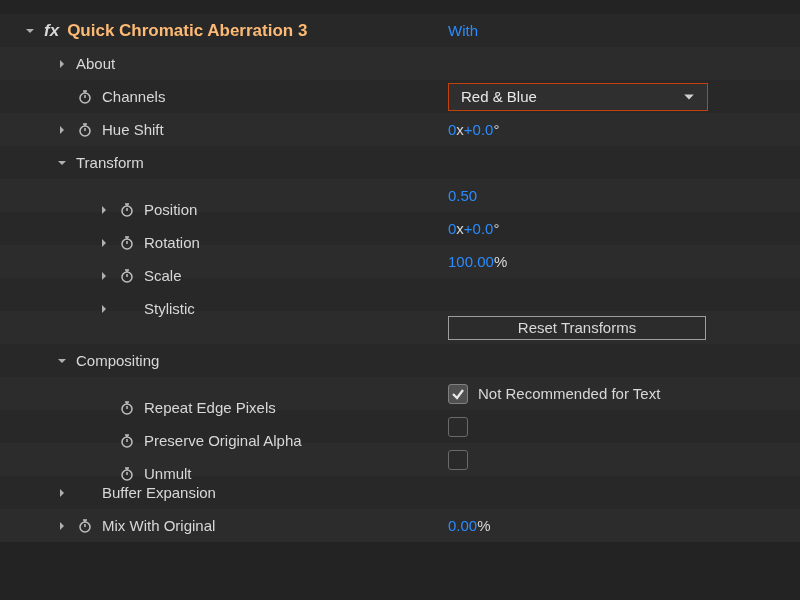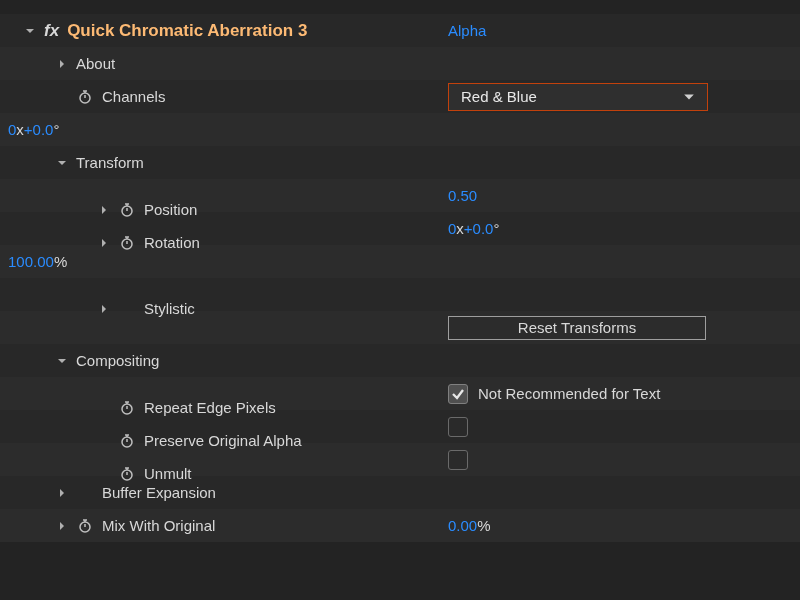--- a/index.html
+++ b/index.html
@@ -96,21 +96,21 @@
   <div class="label-col" style="padding-left:16px;">
     <span class="chev">
       <svg viewBox="0 0 10 10">
           <path d="M1 3 L5 7 L9 3 Z"></path>
         </svg>
     </span>
     <span class="fx-icon">fx</span>
     <span class="effect-title">Quick Chromatic Aberration 3</span>
   </div>
   <div class="value-col">
-    <span class="link-blue">Alpha</span>
+    <span class="link-blue">With</span>
   </div>
 </div>
 
 <div class="row even">
   <div class="label-col ind1">
     <span class="chev">
       <svg viewBox="0 0 10 10">
           <path d="M3 1 L7 5 L3 9 Z"></path>
         </svg>
     </span>
@@ -135,20 +135,36 @@
     <div class="dropdown">
       <span>Red &amp; Blue</span>
       <svg viewBox="0 0 10 10">
           <path d="M1 3 L5 7 L9 3 Z"></path>
         </svg>
     </div>
   </div>
 </div>
 
 <div class="row even">
+  <div class="label-col ind1">
+    <span class="chev">
+      <svg viewBox="0 0 10 10">
+          <path d="M3 1 L7 5 L3 9 Z"></path>
+        </svg>
+    </span>
+    <span class="stopwatch">
+      <svg viewBox="0 0 16 16">
+          <circle cx="8" cy="9" r="5"></circle>
+          <line x1="8" y1="9" x2="8" y2="6"></line>
+          <line x1="6" y1="2" x2="10" y2="2"></line>
+          <line x1="8" y1="2" x2="8" y2="4"></line>
+        </svg>
+    </span>
+    <span>Hue Shift</span>
+  </div>
   <div class="value-col">
     <span class="val-blue">0</span>
     <span class="val-white">x</span>
     <span class="val-blue">+0.0</span>
     <span class="val-white">°</span>
   </div>
 </div>
 
 <div class="row odd">
   <div class="label-col ind1">
@@ -202,20 +218,36 @@
   </div>
   <div class="value-col">
     <span class="val-blue">0</span>
     <span class="val-white">x</span>
     <span class="val-blue">+0.0</span>
     <span class="val-white">°</span>
   </div>
 </div>
 
 <div class="row even">
+  <div class="label-col ind2">
+    <span class="chev">
+      <svg viewBox="0 0 10 10">
+          <path d="M3 1 L7 5 L3 9 Z"></path>
+        </svg>
+    </span>
+    <span class="stopwatch">
+      <svg viewBox="0 0 16 16">
+          <circle cx="8" cy="9" r="5"></circle>
+          <line x1="8" y1="9" x2="8" y2="6"></line>
+          <line x1="6" y1="2" x2="10" y2="2"></line>
+          <line x1="8" y1="2" x2="8" y2="4"></line>
+        </svg>
+    </span>
+    <span>Scale</span>
+  </div>
   <div class="value-col">
     <span class="val-blue">100.00</span>
     <span class="val-white">%</span>
   </div>
 </div>
 
 <div class="row odd">
   <div class="label-col ind2">
     <span class="chev">
       <svg viewBox="0 0 10 10">

